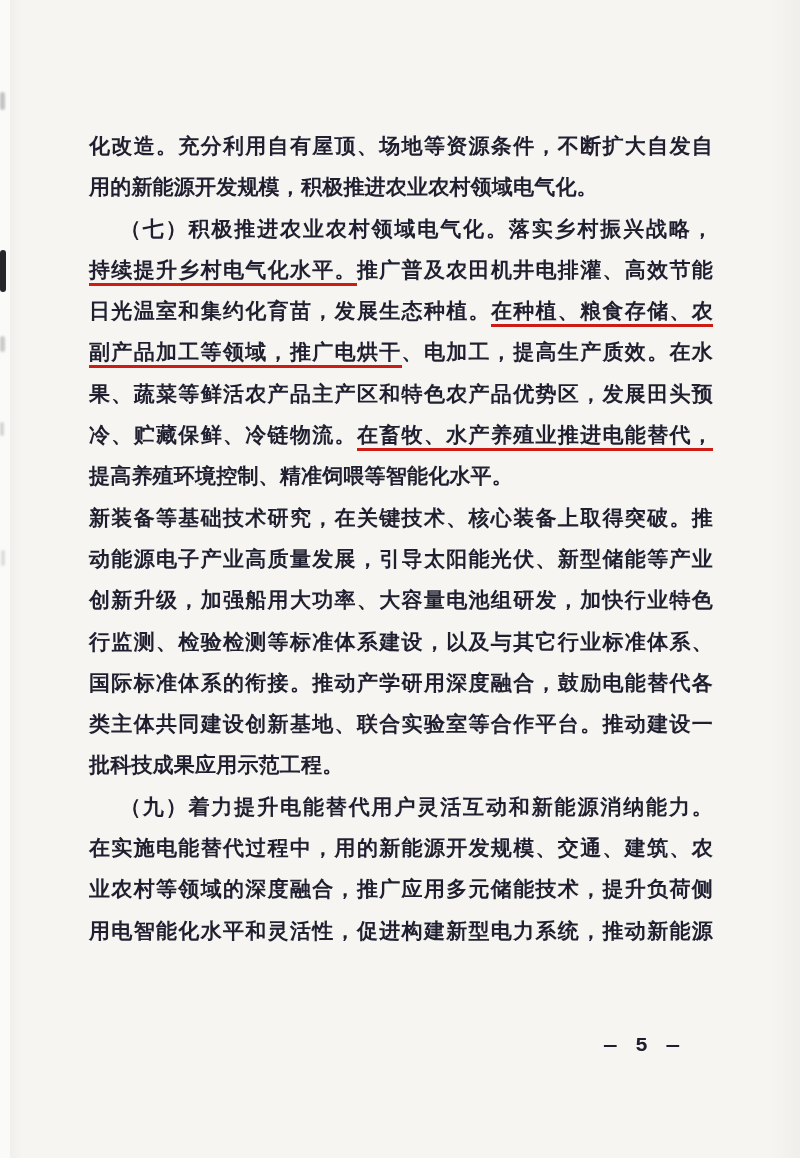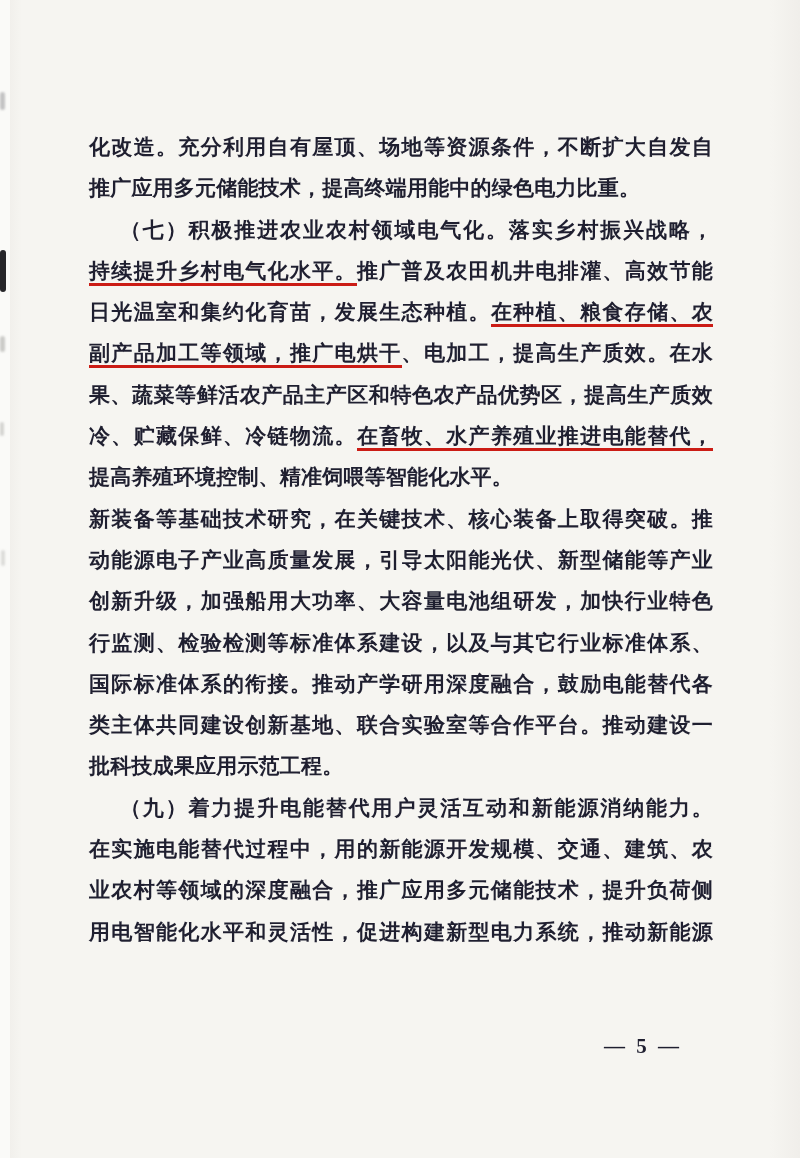--- a/index.html
+++ b/index.html
@@ -5,21 +5,21 @@
   :root{
     --paper:#f6f5f1;
     --ink:#1f1f30;
     --red:#cb1c15;
   }
   html,body{margin:0;padding:0;}
   body{width:800px;height:1158px;background:var(--paper);}
   .page{
     position:relative;width:800px;height:1158px;overflow:hidden;
     background:linear-gradient(90deg,#edebe7 0px,var(--paper) 22px,var(--paper) 770px,#f0eeea 800px);
-    font-family:Liberation Serif, serif;
+    font-family:Liberation Mono, monospace;
   }
   .edge-strip{position:absolute;left:0;top:0;width:10px;height:100%;background:#fafaf8;}
   .artifact{position:absolute;border-radius:3px;}
   .a1{left:0;top:250px;width:6px;height:42px;background:#26262a;filter:blur(0.6px);}
   .a2{left:0;top:92px;width:5px;height:18px;background:#97979a;opacity:.55;filter:blur(0.8px);}
   .a3{left:0;top:336px;width:5px;height:16px;background:#9d9d9a;opacity:.5;filter:blur(0.8px);}
   .a4{left:0;top:422px;width:4px;height:14px;background:#a6a6a3;opacity:.45;filter:blur(0.8px);}
   .a5{left:1px;top:550px;width:4px;height:16px;background:#b1b1ae;opacity:.4;filter:blur(0.8px);}
   .text-block{
     position:absolute;left:89px;top:127px;width:624px;
@@ -48,26 +48,26 @@
 <div class="page">
   <div class="edge-strip"></div>
   <div class="artifact a2"></div>
   <div class="artifact a1"></div>
   <div class="artifact a3"></div>
   <div class="artifact a4"></div>
   <div class="artifact a5"></div>
 
   <div class="text-block">
       <div class="line"><span>化改造。充分利用自有屋顶、场地等资源条件，不断扩大自发自</span></div>
-      <div class="line end"><span>推广应用多元储能技术，提高终端用能中的绿色电力比重。</span></div>
+      <div class="line end"><span>用的新能源开发规模，积极推进农业农村领域电气化。</span></div>
       <div class="line ind"><span>（七）积极推进农业农村领域电气化。落实乡村振兴战略，</span></div>
       <div class="line"><span class="red-underline">持续提升乡村电气化水平。</span><span>推广普及农田机井电排灌、高效节能</span></div>
       <div class="line"><span>日光温室和集约化育苗，发展生态种植。</span><span class="red-underline">在种植、粮食存储、农</span></div>
       <div class="line"><span class="red-underline">副产品加工等领域，推广电烘干</span><span>、电加工，提高生产质效。在水</span></div>
-      <div class="line"><span>果、蔬菜等鲜活农产品主产区和特色农产品优势区，提高生产质效</span></div>
+      <div class="line"><span>果、蔬菜等鲜活农产品主产区和特色农产品优势区，发展田头预</span></div>
       <div class="line"><span>冷、贮藏保鲜、冷链物流。</span><span class="red-underline">在畜牧、水产养殖业推进电能替代，</span></div>
       <div class="line end"><span>提高养殖环境控制、精准饲喂等智能化水平。</span></div>
       <div class="line"><span>新装备等基础技术研究，在关键技术、核心装备上取得突破。推</span></div>
       <div class="line"><span>动能源电子产业高质量发展，引导太阳能光伏、新型储能等产业</span></div>
       <div class="line"><span>创新升级，加强船用大功率、大容量电池组研发，加快行业特色</span></div>
       <div class="line"><span>行监测、检验检测等标准体系建设，以及与其它行业标准体系、</span></div>
       <div class="line"><span>国际标准体系的衔接。推动产学研用深度融合，鼓励电能替代各</span></div>
       <div class="line"><span>类主体共同建设创新基地、联合实验室等合作平台。推动建设一</span></div>
       <div class="line end"><span>批科技成果应用示范工程。</span></div>
       <div class="line ind"><span>（九）着力提升电能替代用户灵活互动和新能源消纳能力。</span></div>

